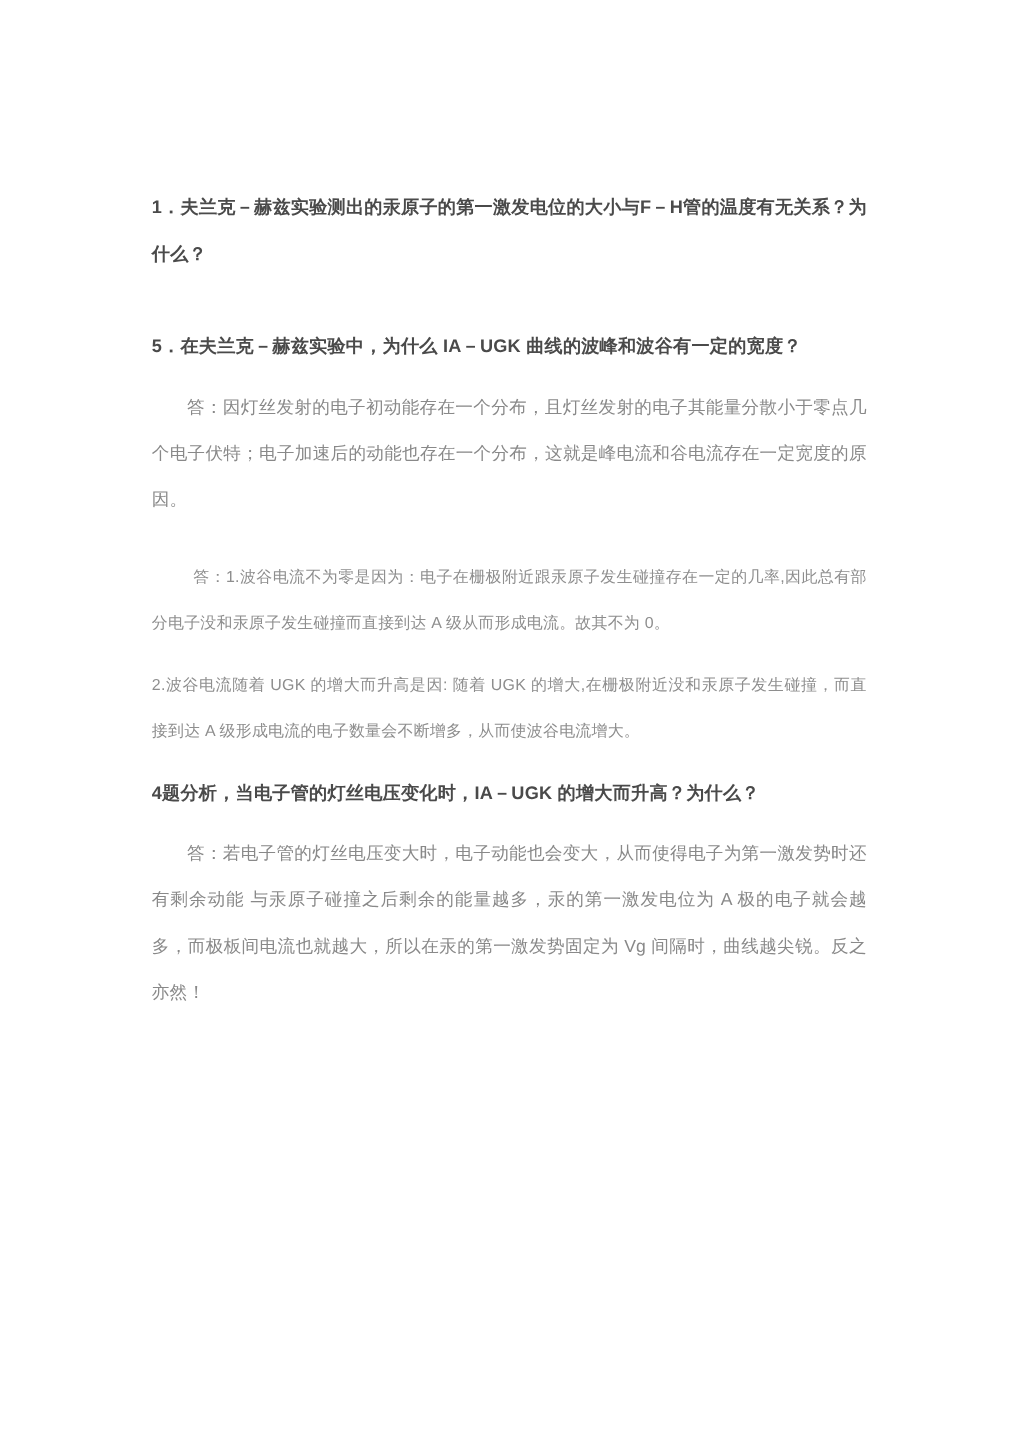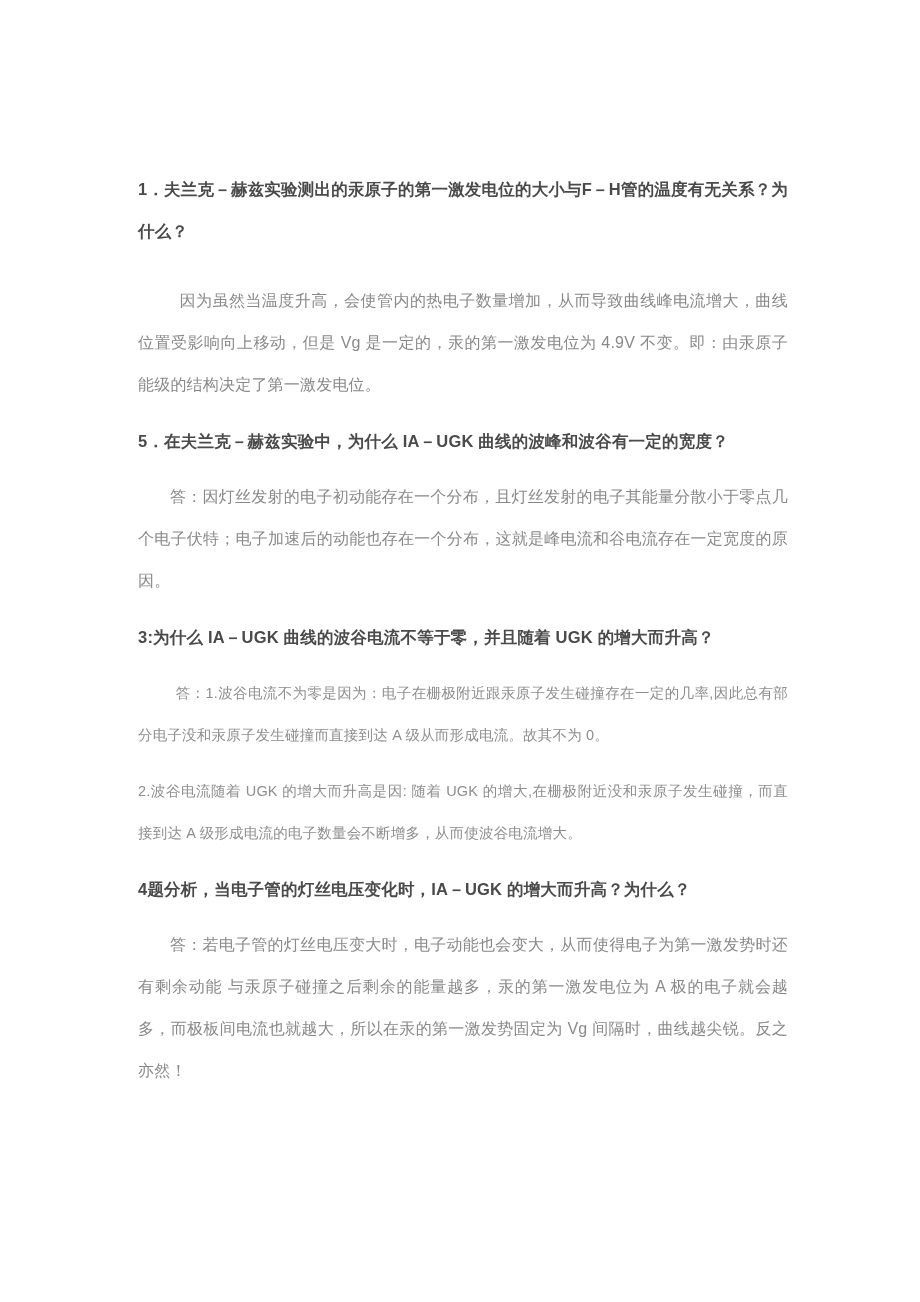--- a/index.html
+++ b/index.html
@@ -68,33 +68,31 @@
 <div class="page">
   <div class="content">
 
     <p class="q-heading">1．夫兰克－赫兹实验测出的汞原子的第一激发电位的大小与F－H管的温度有无关系？为什么？</p>
 
     <div class="gap-sm"></div>
 
 
     <div class="gap-sm"></div>
 
-    <p class="ans indent-wide">因为虽然当温度升高，会使管内的热电子数量增加，从而导致曲线峰电流增大，曲线位置受影响向上移动，但是 Vg 是一定的，汞的第一激发电位为 4.9V 不变。即：由汞原子能级的结构决定了第一激发电位。</p>
 
     <div class="gap-sm"></div>
 
     <p class="q-heading">5．在夫兰克－赫兹实验中，为什么 IA－UGK 曲线的波峰和波谷有一定的宽度？</p>
 
     <div class="gap-sm"></div>
 
     <p class="ans indent">答：因灯丝发射的电子初动能存在一个分布，且灯丝发射的电子其能量分散小于零点几个电子伏特；电子加速后的动能也存在一个分布，这就是峰电流和谷电流存在一定宽度的原因。</p>
 
     <div class="gap-sm"></div>
 
-    <p class="q-heading">3:为什么 IA－UGK 曲线的波谷电流不等于零，并且随着 UGK 的增大而升高？</p>
 
     <div class="gap-sm"></div>
 
     <p class="ans small indent-wide">答：1.波谷电流不为零是因为：电子在栅极附近跟汞原子发生碰撞存在一定的几率,因此总有部分电子没和汞原子发生碰撞而直接到达 A 级从而形成电流。故其不为 0。</p>
 
     <div class="gap-sm"></div>
 
     <p class="ans small">2.波谷电流随着 UGK 的增大而升高是因: 随着 UGK 的增大,在栅极附近没和汞原子发生碰撞，而直接到达 A 级形成电流的电子数量会不断增多，从而使波谷电流增大。</p>
 
     <div class="gap-sm"></div>

